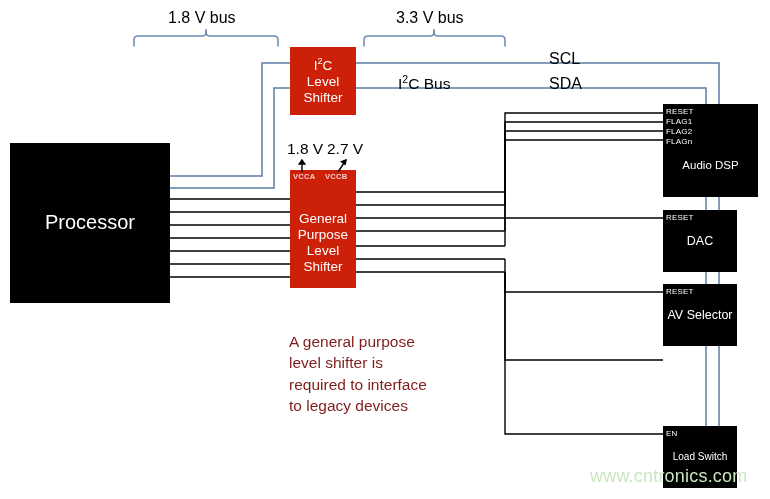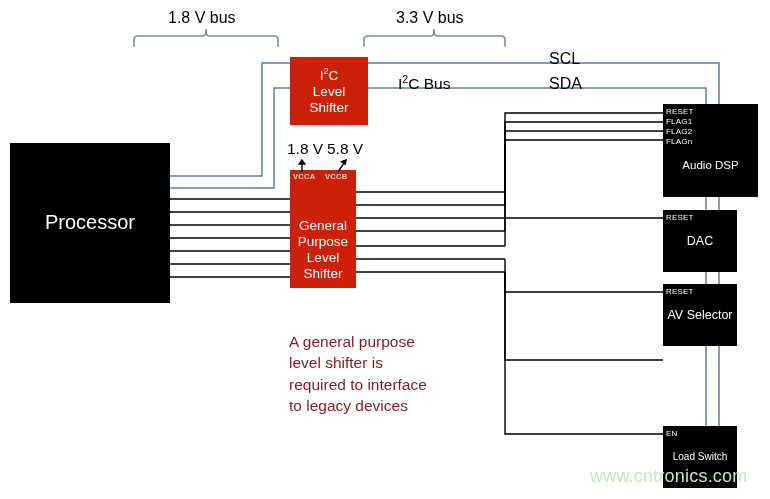--- a/index.html
+++ b/index.html
@@ -138,41 +138,41 @@
   </svg>
 
   <div class="caption" style="left:168px; top:10px; font-size:16px;">1.8 V bus</div>
 
   <div class="caption" style="left:396px; top:10px; font-size:16px;">3.3 V bus</div>
 
   <div class="blk black" style="left:10px; top:143px; width:160px; height:160px; font-size:20px;">
     <span>Processor</span>
   </div>
 
-  <div class="blk red" style="left:290px; top:47px; width:78px; height:68px; font-size:13.5px;
-              flex-direction:column; justify-content:center;margin-top:10px;">
+  <div class="blk red" style="left:290px; top:47px; width:66px; height:68px; font-size:13.5px;
+              flex-direction:column; justify-content:center;">
     <div>
       <span>I</span><span class="sup">2</span><span>C</span>
     </div>
     <div>Level</div>
     <div>Shifter</div>
   </div>
 
   <div class="blk red" style="left:290px; top:170px; width:66px; height:118px; font-size:13.5px;
-              flex-direction:column; justify-content:flex-end; padding-bottom:6px;">
+              flex-direction:column; justify-content:flex-end; padding-bottom:13px;">
     <div>General</div>
     <div>Purpose</div>
     <div>Level</div>
     <div>Shifter</div>
   </div>
   <div class="redpin" style="left:293px; top:173px;">VCCA</div>
   <div class="redpin" style="left:325px; top:173px;">VCCB</div>
 
   <div class="caption" style="left:287px; top:141px; font-size:15.5px;">1.8 V</div>
-  <div class="caption" style="left:327px; top:141px; font-size:15.5px;">5.8 V</div>
+  <div class="caption" style="left:327px; top:141px; font-size:15.5px;">2.7 V</div>
 
   <svg style="position:absolute; left:280px; top:155px; width:110px; height:20px;" viewBox="0 0 110 20" xmlns="http://www.w3.org/2000/svg">
     <g stroke="#000000" stroke-width="1.4" fill="#000000">
       <path d="M22,17 L22,5"></path>
       <path d="M22,5 L19.2,9 L24.8,9 Z"></path>
       <path d="M58,17 L66,5"></path>
       <path d="M66,5 L61.5,6.6 L65.1,9.3 Z"></path>
     </g>
   </svg>
 

